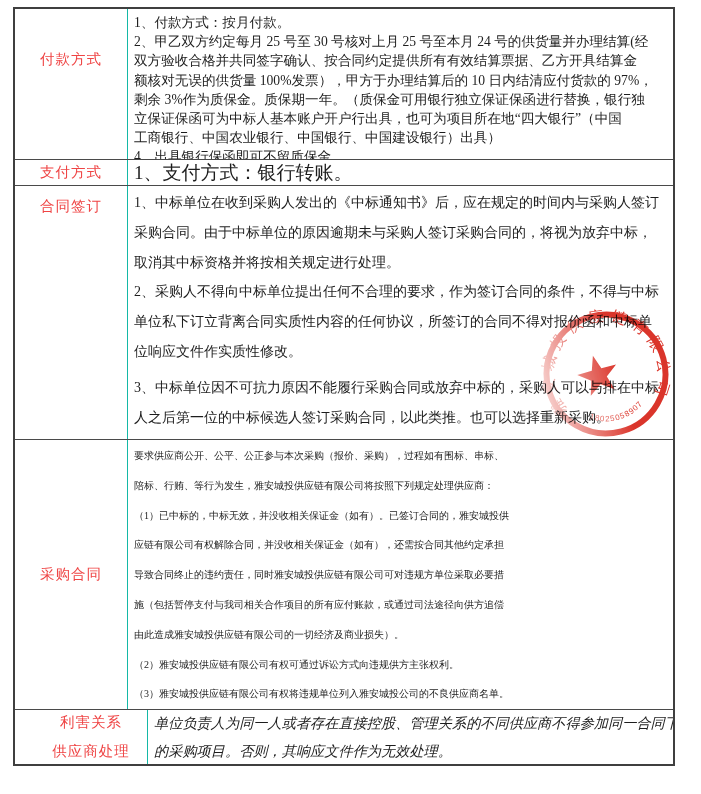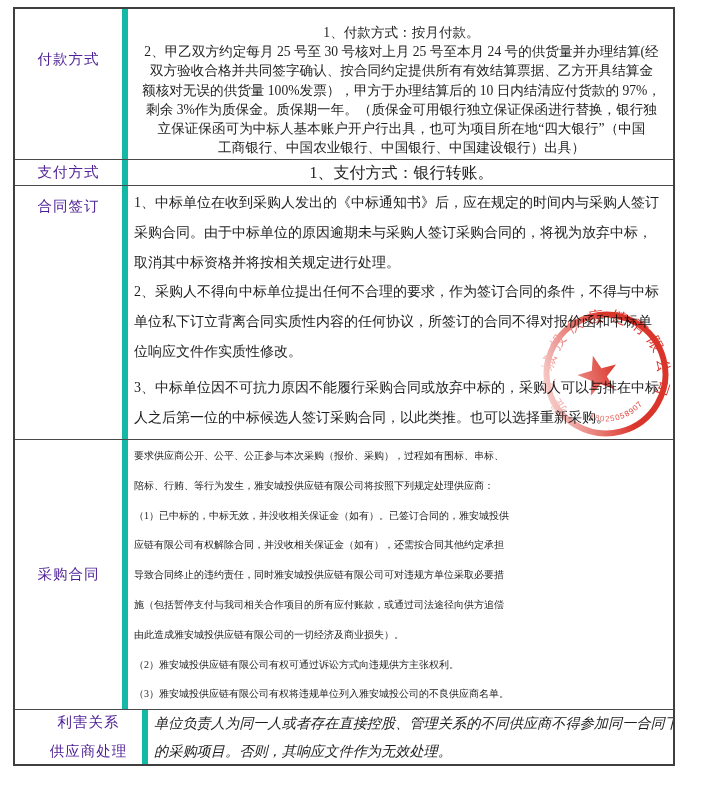--- a/index.html
+++ b/index.html
@@ -8,33 +8,33 @@
     font-family:"Liberation Serif", serif; color:#1d1d1d; overflow:hidden;
   }
   .doc-table {
     position:absolute; left:13px; top:7px; width:662px;
     border:2px solid #3f3f3f; box-sizing:border-box; background:#fff;
   }
   .trow { display:flex; box-sizing:border-box; }
   .trow + .trow { border-top:1px solid #4a4a4a; }
   .label-cell {
     width:113px; min-width:113px; box-sizing:border-box;
-    border-right:6px solid #14b8a6;
+    border-right:1px solid #14b8a6;
     display:flex; flex-direction:column; align-items:center;
-    font-size:14.5px; letter-spacing:1px; color:#4c1d95;
+    font-size:14.5px; letter-spacing:1px; color:#ef4444;
   }
   .content-cell { flex:1; box-sizing:border-box; padding:0 4px 0 6px; overflow:hidden; }
   .tline { white-space:nowrap; }
 
   .r1 { height:150px; }
-  .r1 .content-cell { font-size:13.6px; line-height:19.2px; padding-top:14px;text-align:center; }
+  .r1 .content-cell { font-size:13.6px; line-height:19.2px; padding-top:4px; }
   .r1 .label-cell { padding-top:41px; }
 
   .r2 { height:26px; }
-  .r2 .content-cell { font-size:16px; line-height:25px;text-align:center; }
+  .r2 .content-cell { font-size:19px; line-height:25px; }
   .r2 .label-cell { justify-content:center; }
 
   .r3 { height:254px; }
   .r3 .content-cell { font-size:14px; line-height:29.8px; padding-top:2px; }
   .r3 .label-cell { padding-top:11px; }
 
   .r4 { height:270px; }
   .r4 .content-cell { font-size:10px; line-height:29.8px; padding-top:1px; }
   .r4 .label-cell { justify-content:center; }
 

